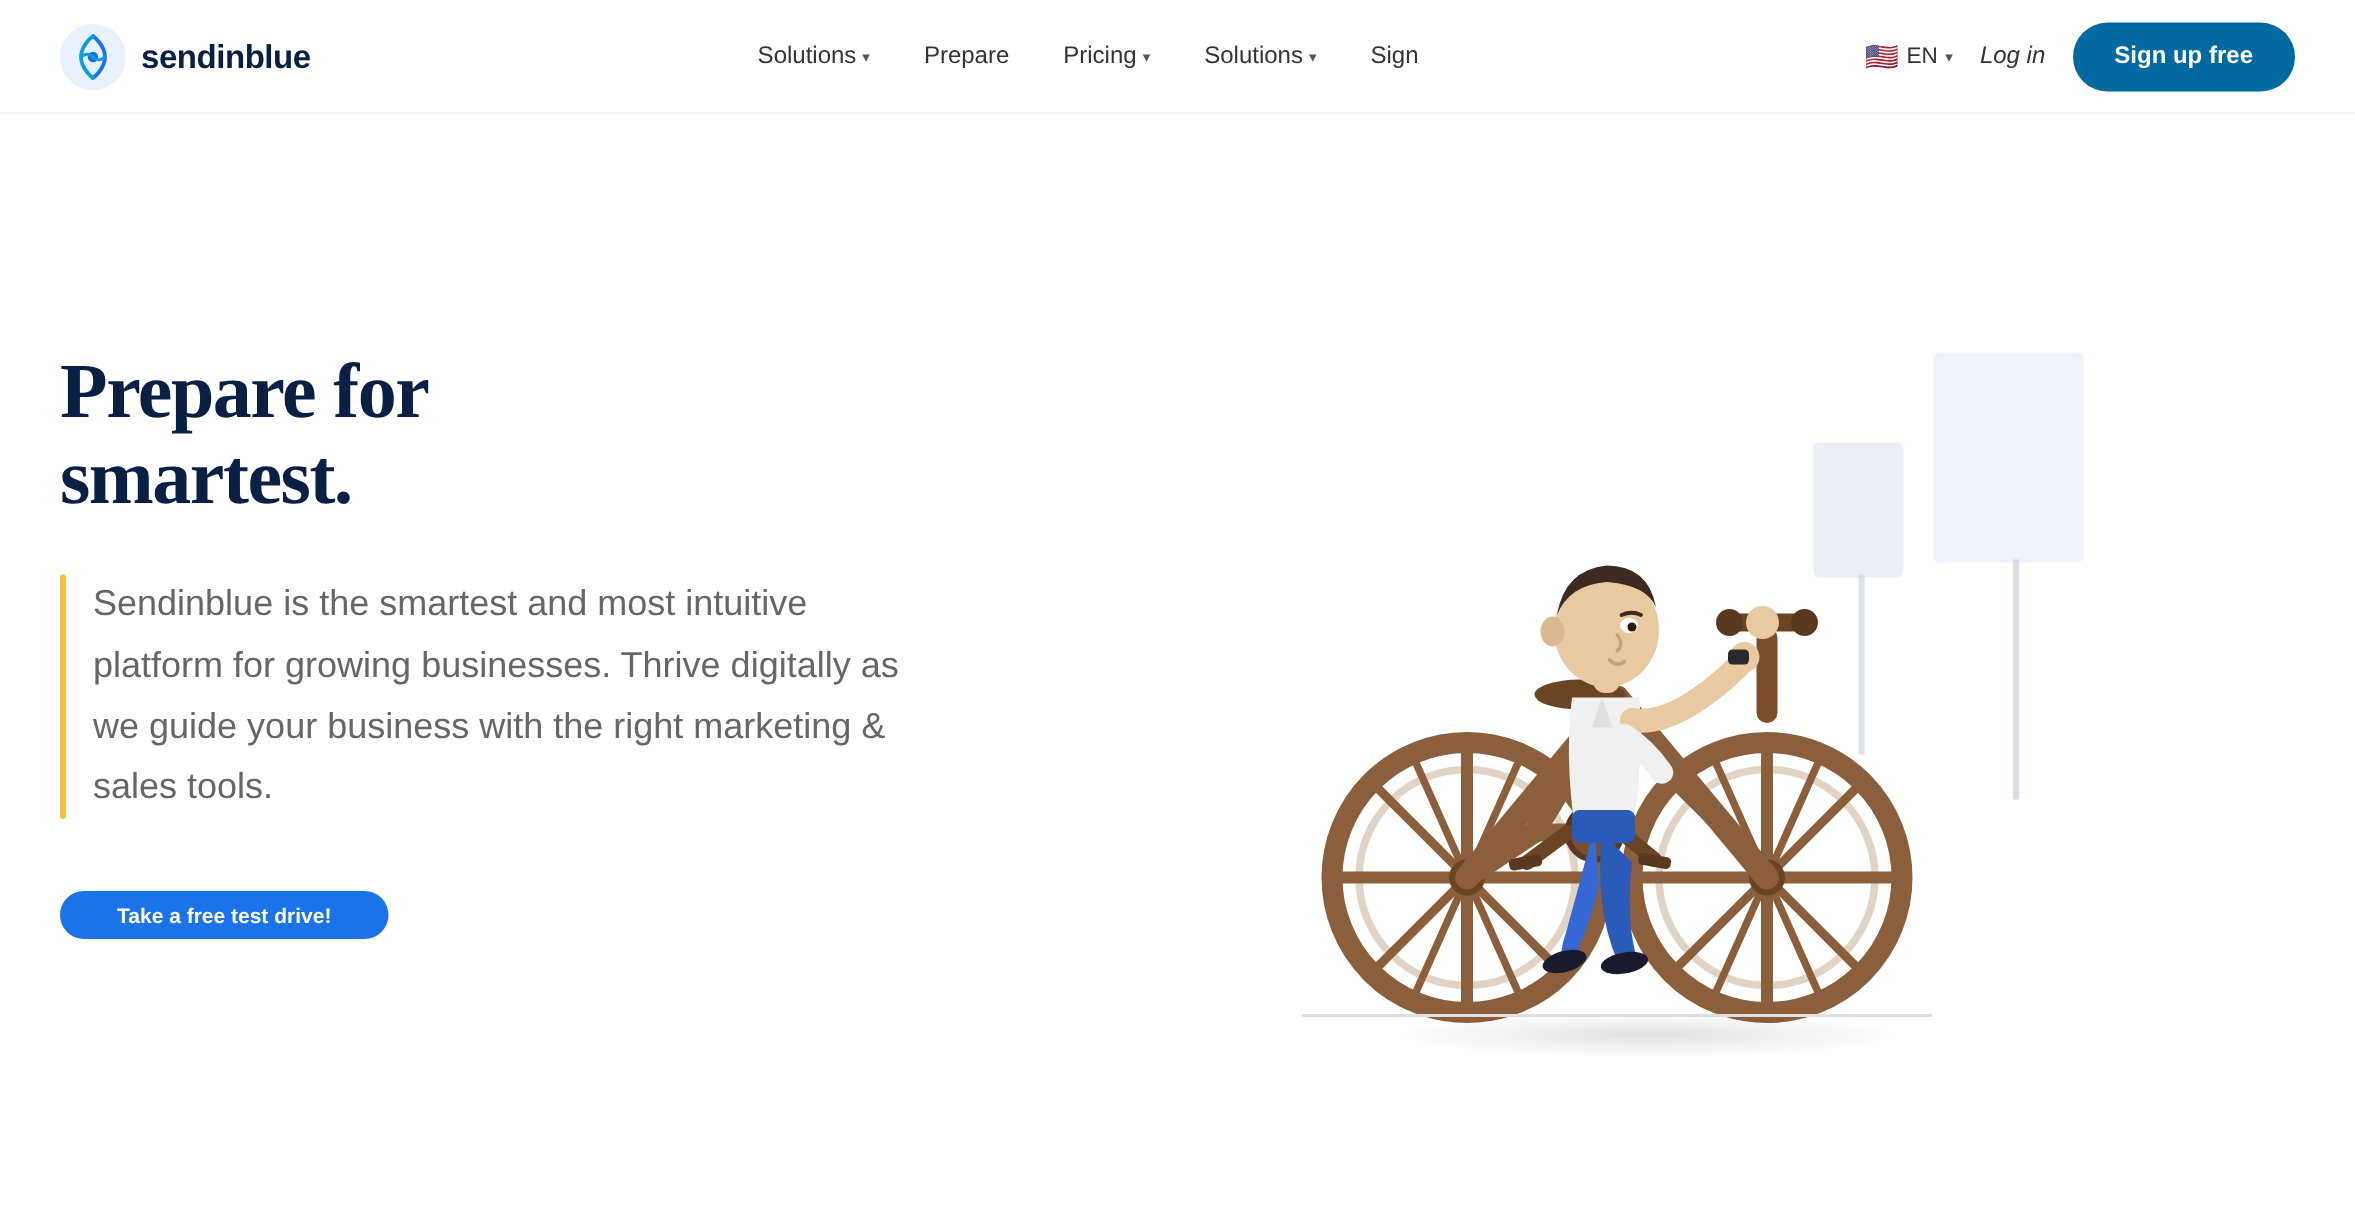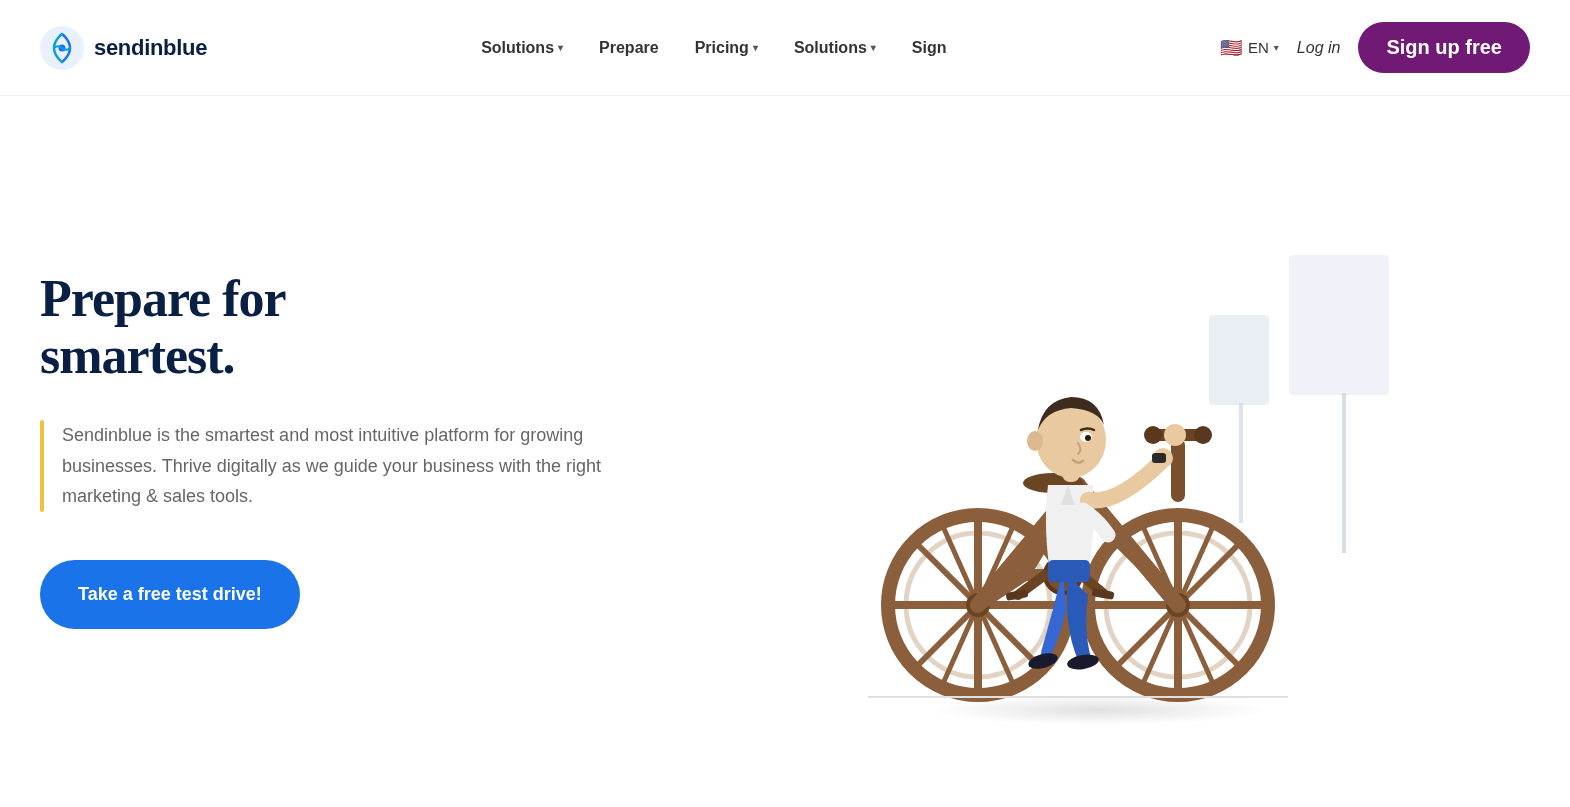--- a/index.html
+++ b/index.html
@@ -4,21 +4,21 @@
   <style>
     * { margin: 0; padding: 0; box-sizing: border-box; }
     body { font-family: -apple-system, BlinkMacSystemFont, 'Segoe UI', sans-serif; background: #fff; overflow-x: hidden; }
 
     
     header {
       display: flex;
       align-items: center;
       justify-content: space-between;
       padding: 0 40px;
-      height: 96px;
+      height: 76px;
       border-bottom: 1px solid #f0f0f0;
       background: #fff;
       position: relative;
       z-index: 10;
     }
 
     .logo-area {
       display: flex;
       align-items: center;
       gap: 10px;
@@ -44,21 +44,21 @@
     }
 
     .nav-item {
       display: flex;
       align-items: center;
       gap: 4px;
       font-size: 16px;
       color: #333;
       cursor: pointer;
       text-decoration: none;
-      font-weight: 700;
+      font-weight: 400;
       justify-content: center;
     }
 
     .chevron-icon {
       font-size: 10px;
       color: #555;
     }
 
     .header-right {
       display: flex;
@@ -81,26 +81,26 @@
 
     .login-link {
       font-size: 16px;
       color: #333;
       cursor: pointer;
       text-decoration: none;
       font-style: italic;
     }
 
     .signup-btn {
-      background: #701a75;
+      background: #0369a1;
       color: #fff;
       border: none;
       border-radius: 50px;
       padding: 14px 28px;
-      font-size: 20px;
+      font-size: 16px;
       font-weight: 600;
       cursor: pointer;
       white-space: nowrap;
     }
 
     
     .hero {
       position: relative;
       min-height: 727px;
       display: flex;
@@ -134,33 +134,33 @@
 
     .yellow-bar {
       width: 4px;
       background: #f0c040;
       border-radius: 2px;
       margin-right: 18px;
       flex-shrink: 0;
     }
 
     .hero-description {
-      font-size: 18px;
+      font-size: 24px;
       color: #666;
       line-height: 1.7;
       font-weight: 400;
     }
 
     .cta-btn {
       background: #1a73e8;
       color: #fff;
       border: none;
       border-radius: 50px;
-      padding: 24px 38px;
-      font-size: 18px;
+      padding: 8px 38px;
+      font-size: 14px;
       font-weight: 700;
       cursor: pointer;
       display: inline-block;
     }
 
     
     .hero-illustration {
       position: absolute;
       right: 0;
       top: 0;

